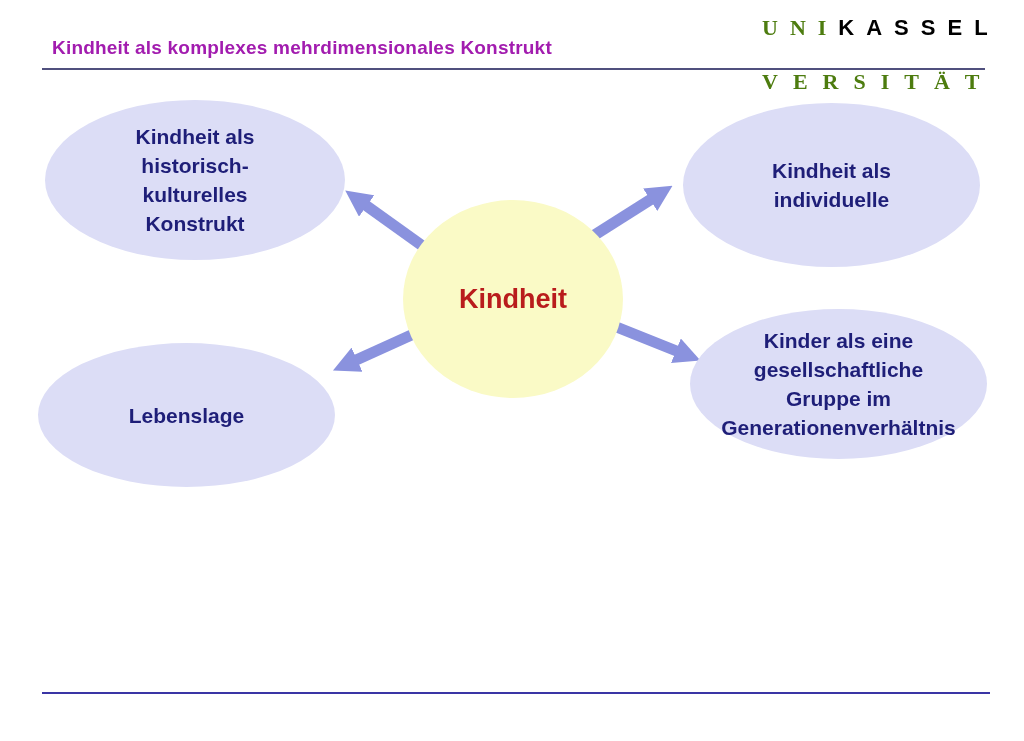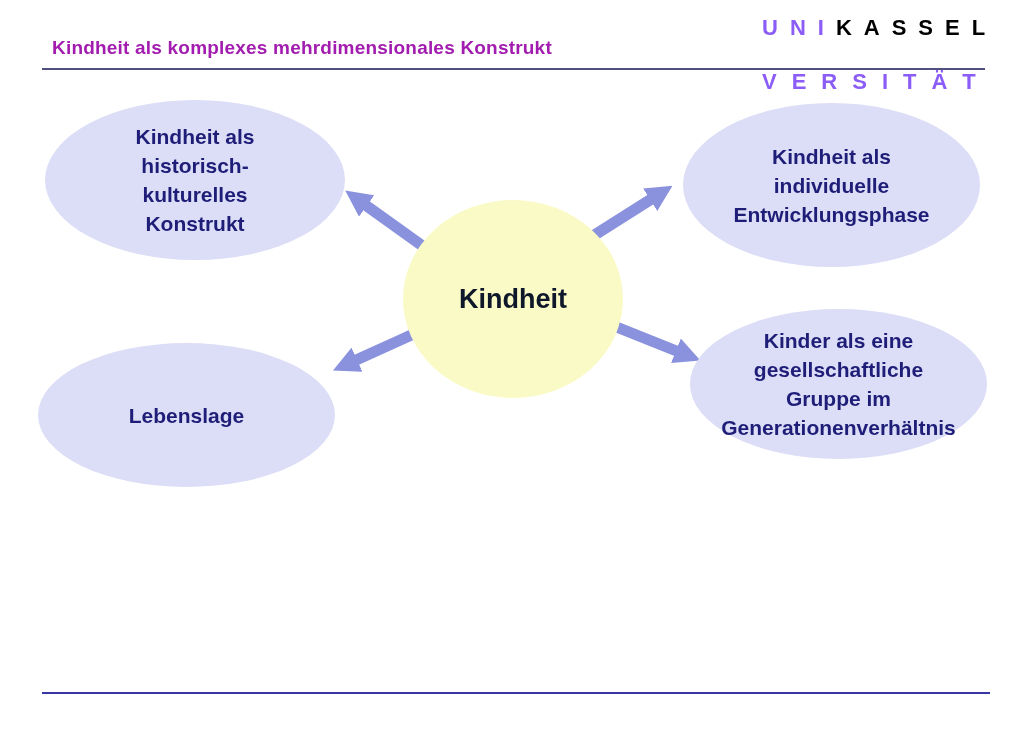--- a/index.html
+++ b/index.html
@@ -39,21 +39,21 @@
     position: absolute;
     left: 762px;
     top: 13px;
     font-weight: bold;
     font-size: 22px;
     line-height: 29px;
     white-space: nowrap;
   }
   .logo-line1 { letter-spacing: 12px; }
   .logo-line2 { letter-spacing: 15px; margin-top: 25px; }
-  .logo .magenta { color: #8b5cf6; }
+  .logo .magenta { color: #4d7c0f; font-family: Liberation Serif, serif; }
   .logo .black  { color: #000000; font-weight: 700; }
 
   
   .node {
     position: absolute;
     border-radius: 50%;
     background: #dcddf6;
     display: flex;
     align-items: center;
     justify-content: center;
@@ -74,21 +74,21 @@
     position: absolute;
     left: 403px;
     top: 200px;
     width: 220px;
     height: 198px;
     border-radius: 50%;
     background: #fafac6;
     display: flex;
     align-items: center;
     justify-content: center;
-    color: #0f172a;
+    color: #b91c1c;
     font-weight: bold;
     font-size: 27px;
   }
 
   .arrows {
     position: absolute;
     left: 0;
     top: 0;
     width: 1024px;
     height: 741px;
@@ -137,21 +137,20 @@
       <span class="line">historisch-</span>
       <span class="line">kulturelles</span>
       <span class="line">Konstrukt</span>
     </div>
   </div>
 
   <div class="node node-top-right">
     <div>
       <span class="line">Kindheit als</span>
       <span class="line">individuelle</span>
-      <span class="line">Entwicklungsphase</span>
     </div>
   </div>
 
   <div class="node node-bottom-left">
     <div>
       <span class="line">Lebenslage</span>
     </div>
   </div>
 
   <div class="node node-bottom-right">

